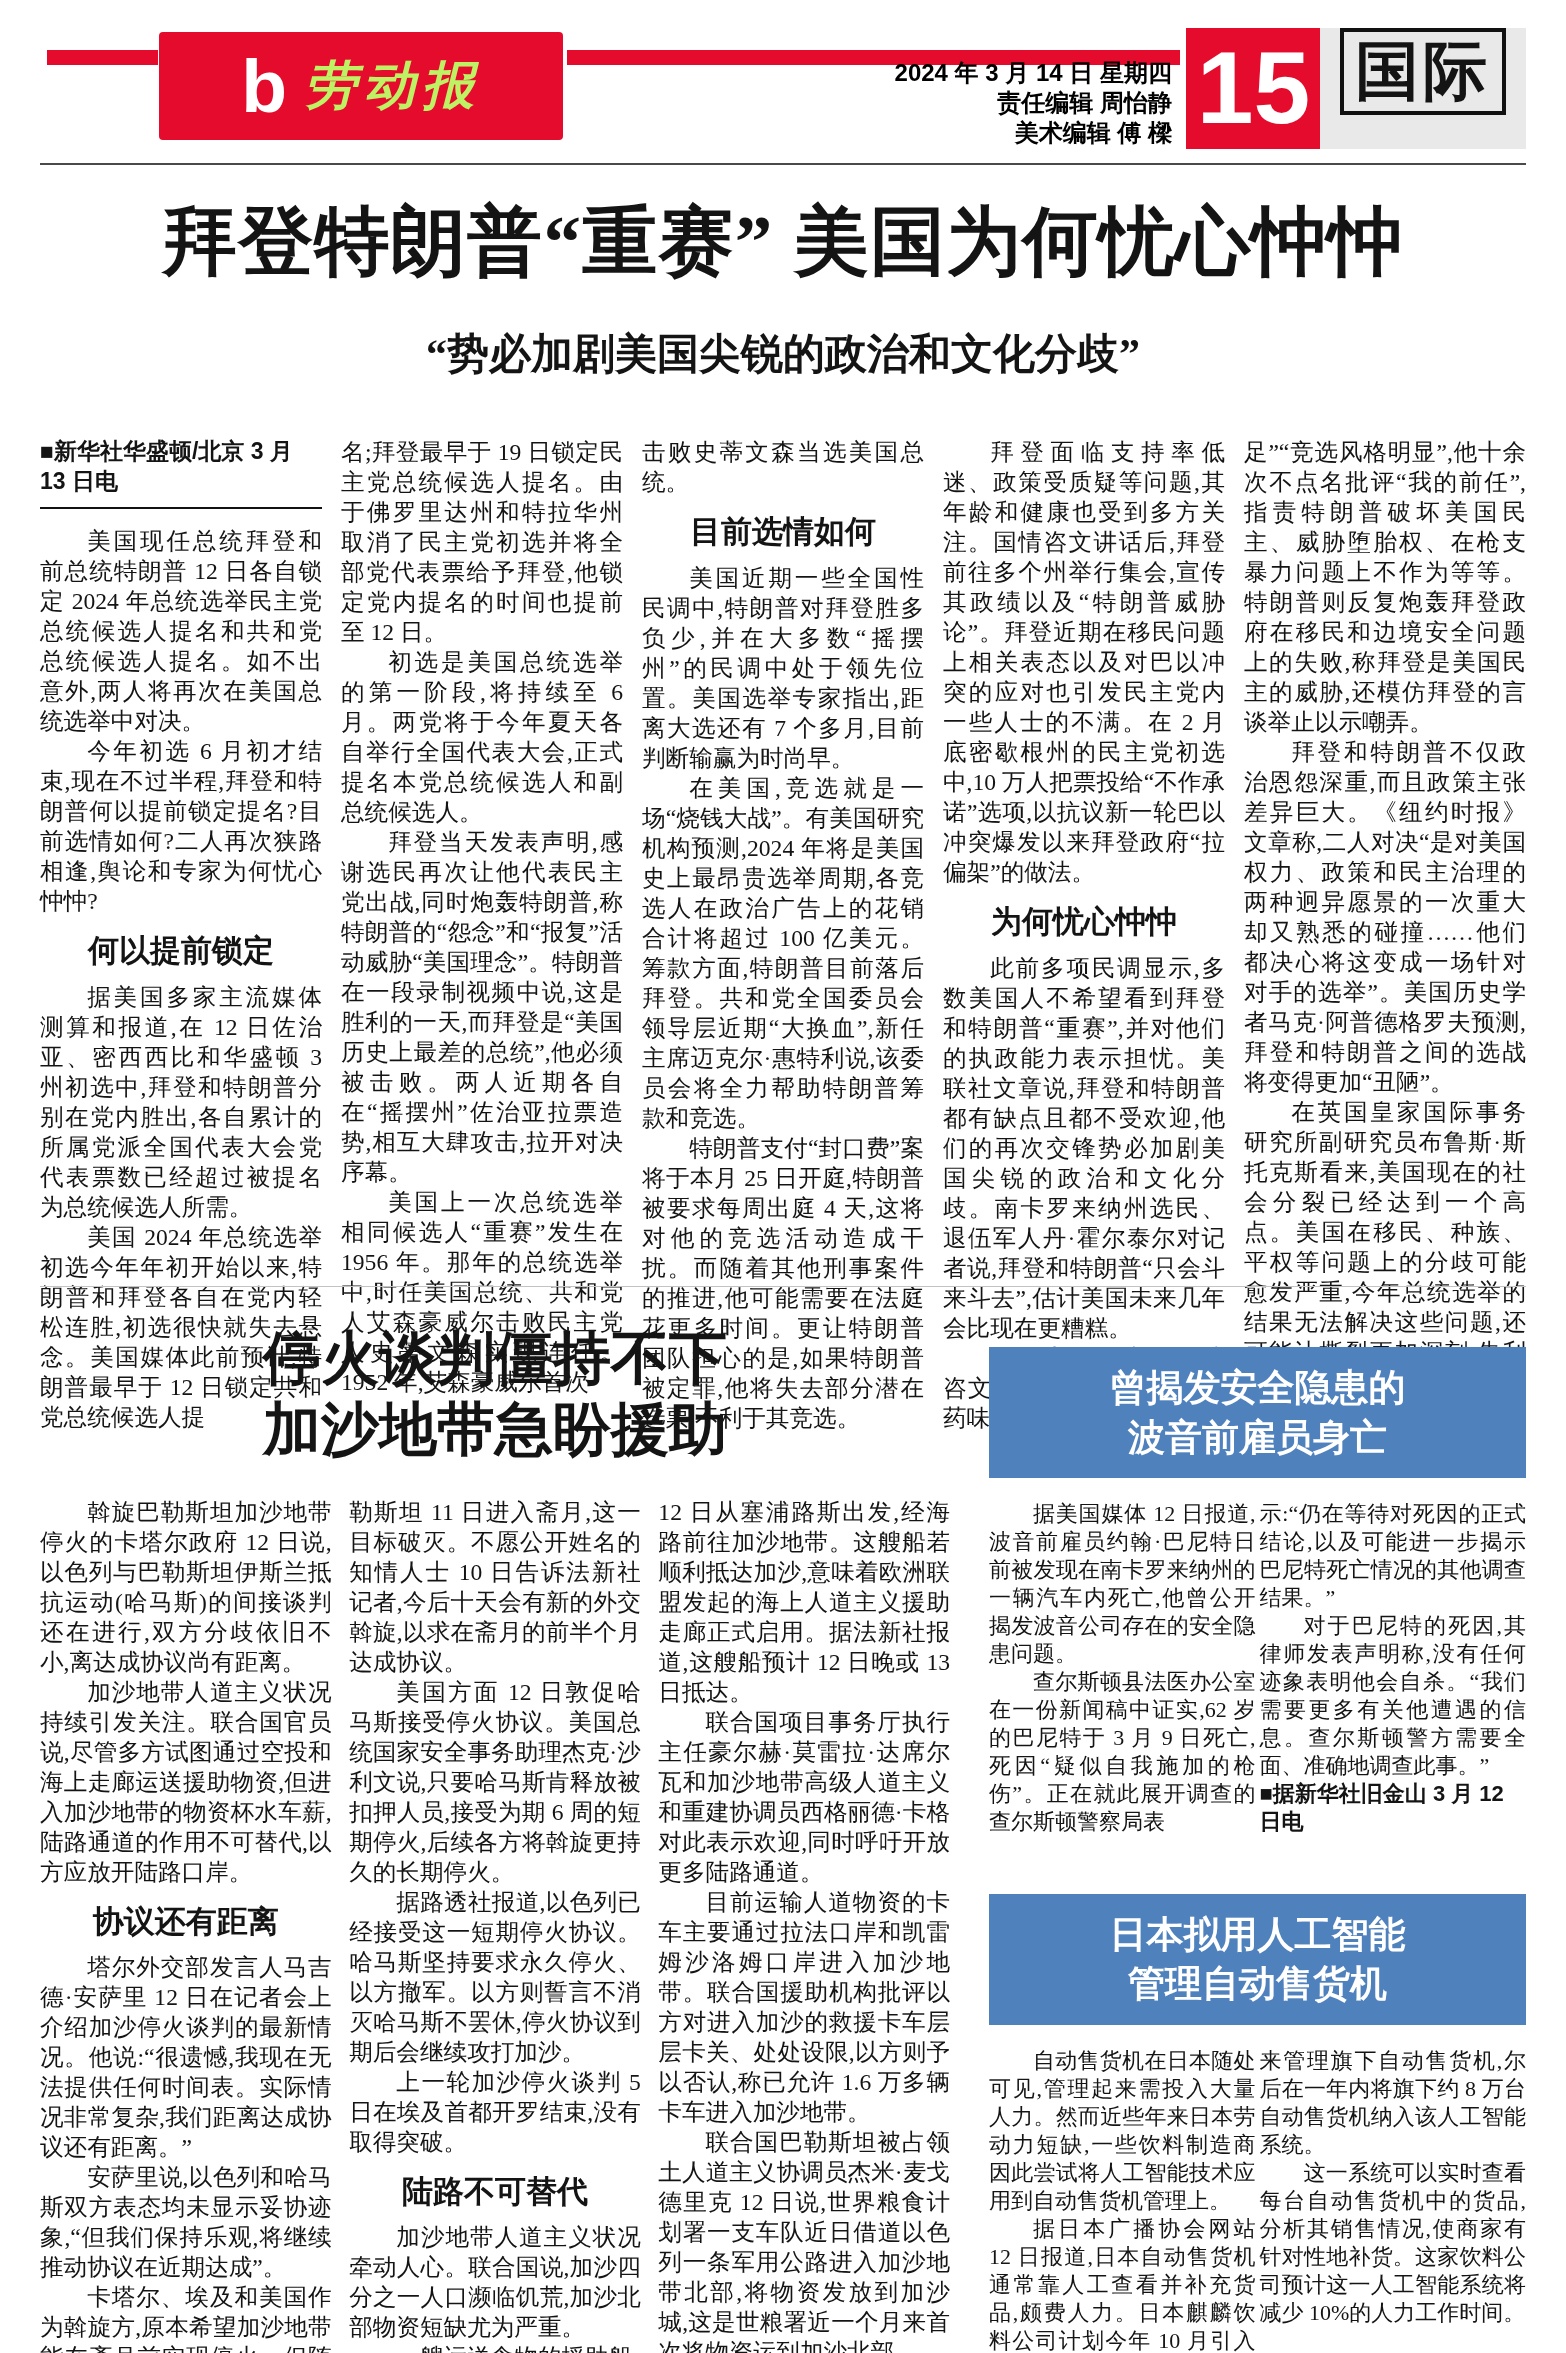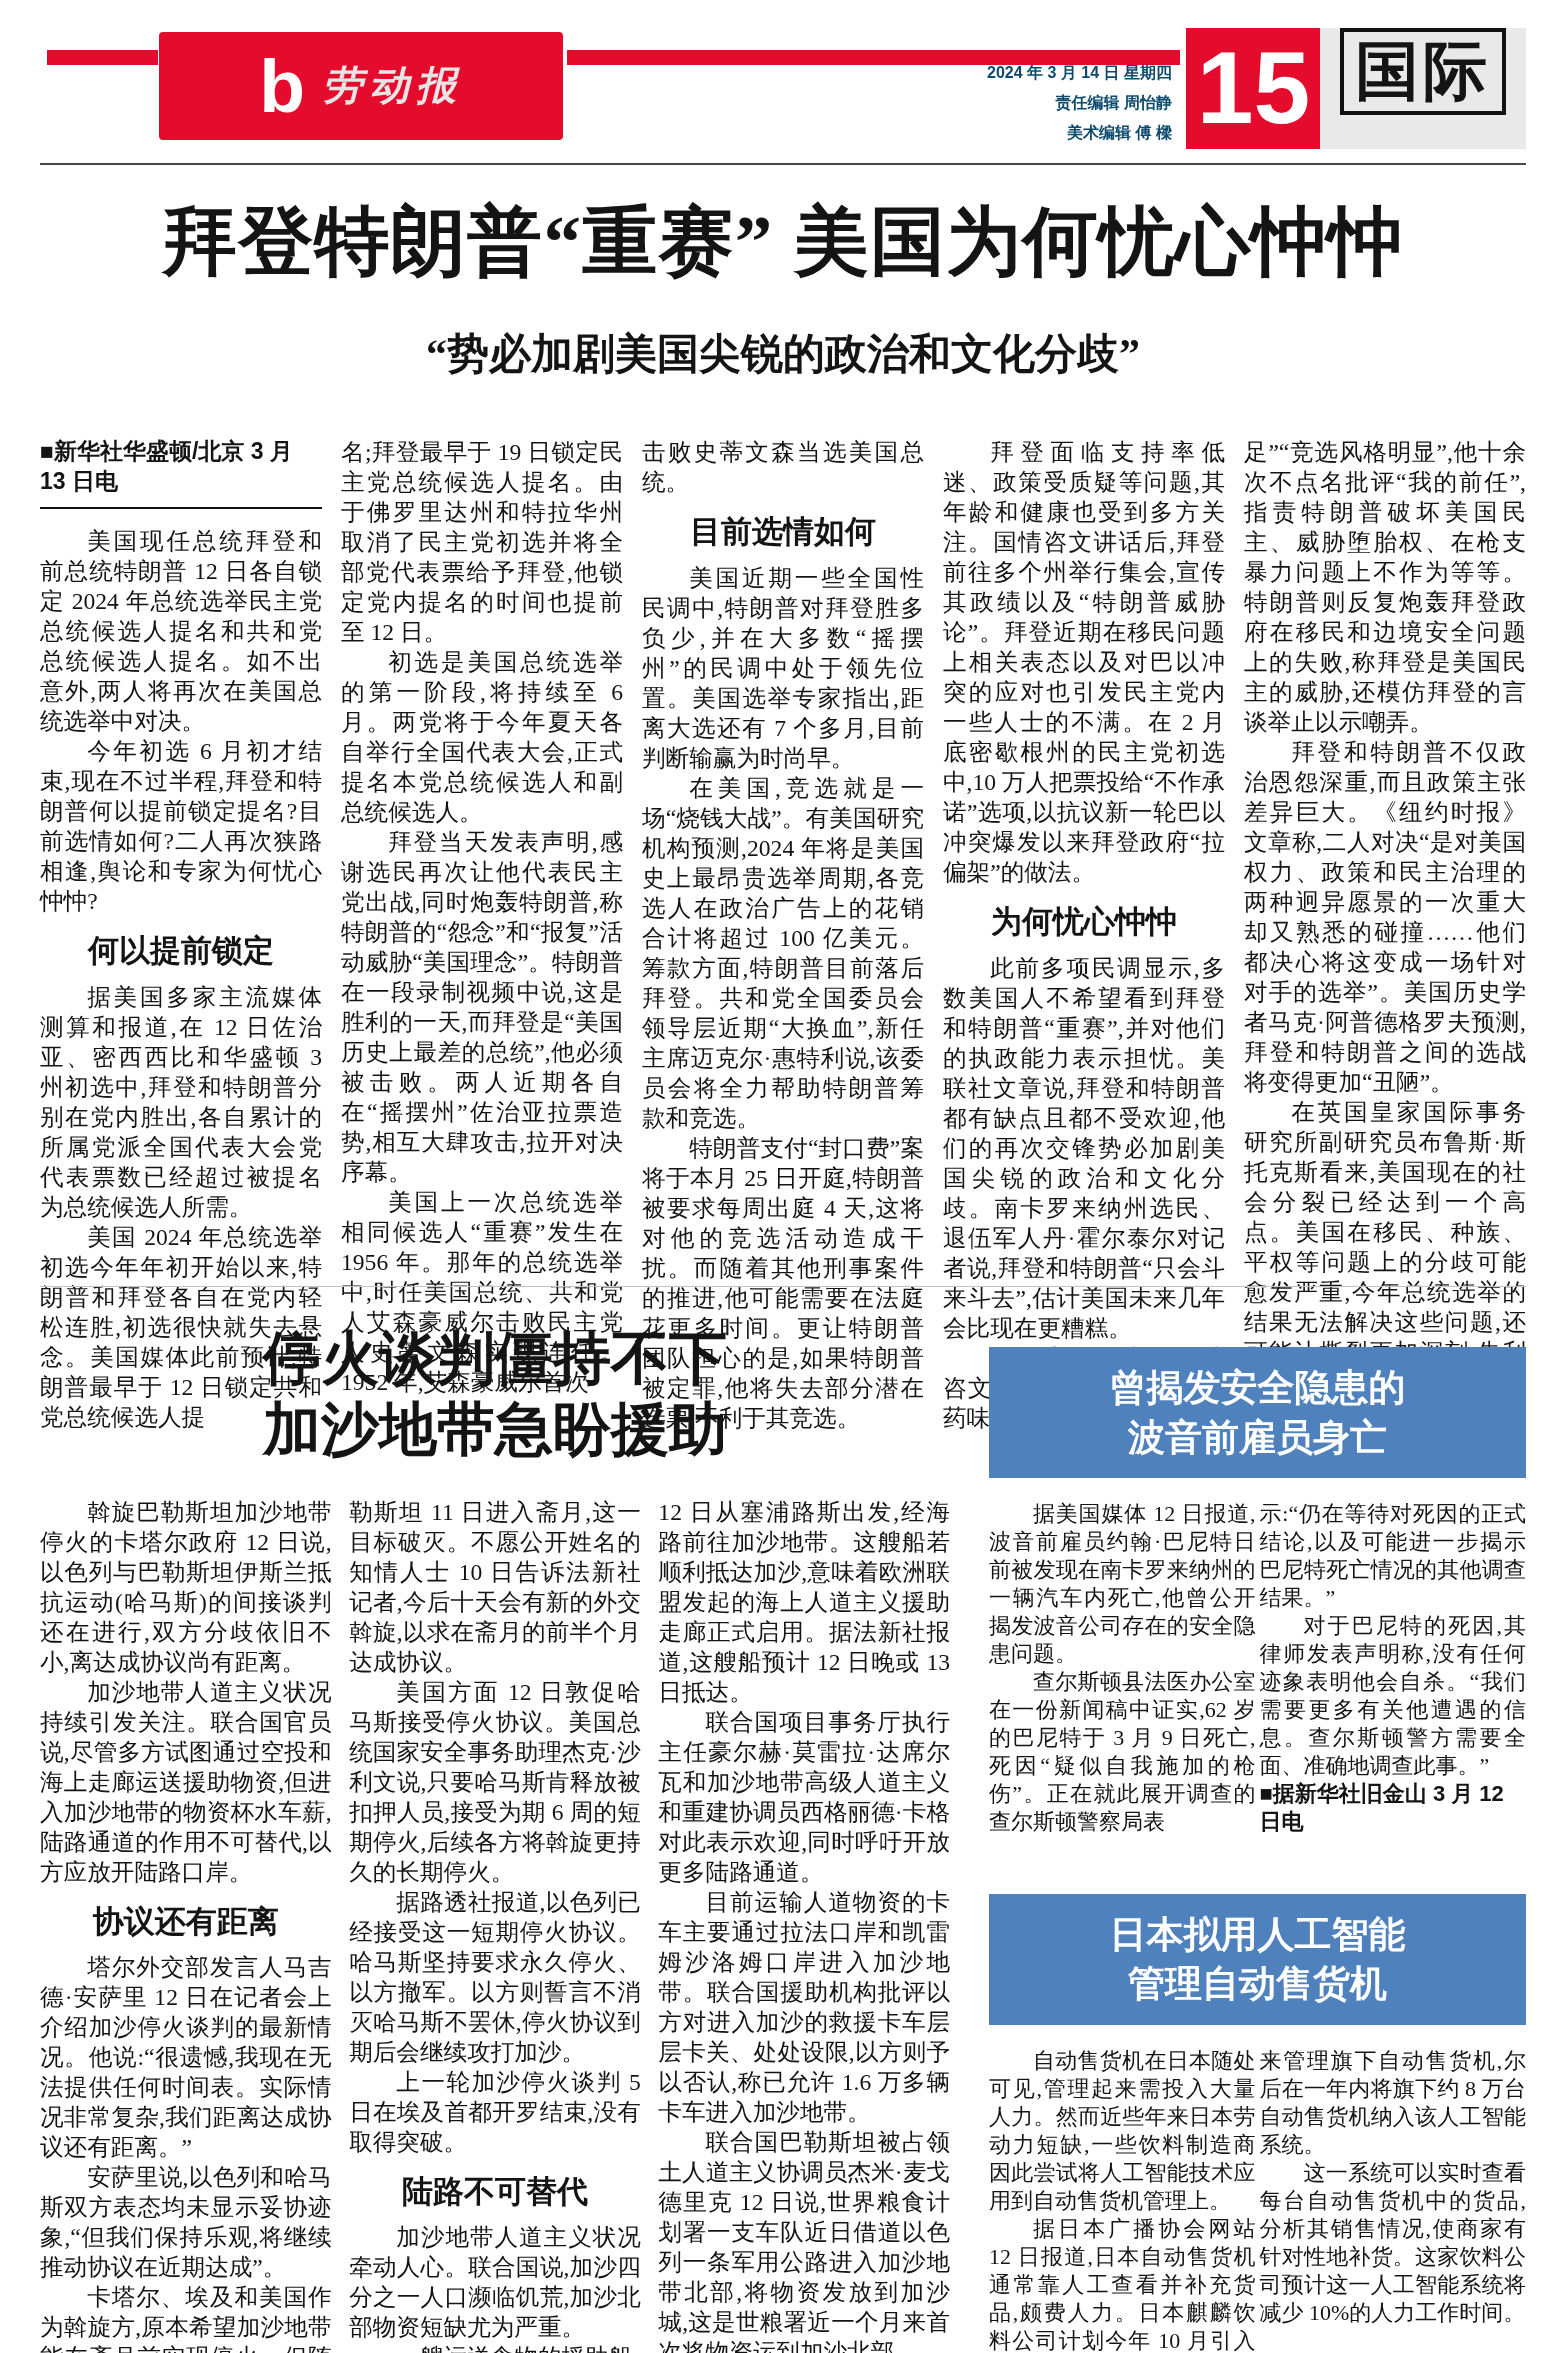--- a/index.html
+++ b/index.html
@@ -10,24 +10,24 @@
   }
   
   .masthead{position:absolute;left:40px;top:28px;width:1486px;height:125px;}
   .bar{position:absolute;background:#e40b2d;}
   .bar-left{left:6.7px;top:21.6px;width:111px;height:15px;}
   .bar-right{left:527px;top:21.6px;width:613px;height:15px;}
   .logo-box{position:absolute;left:119px;top:4px;width:404px;height:108px;background:#e40b2d;
     border-radius:4px;display:flex;align-items:center;justify-content:center;}
   .logo-b{color:#fff;font-family:"Liberation Sans","DejaVu Sans",sans-serif;font-weight:bold;
     font-size:75px;margin-right:17.5px;line-height:1;}
-  .logo-name{color:#e5e5e5;font-style:italic;font-weight:bold;font-size:40px;letter-spacing:6.7px;line-height:1;text-align:center;}
+  .logo-name{color:#bef264;font-style:italic;font-weight:bold;font-size:52px;letter-spacing:6.7px;line-height:1;text-align:center;}
   .date-block{position:absolute;left:687px;top:30px;width:445px;text-align:right;
     font-family:"Liberation Sans","DejaVu Sans",sans-serif;font-weight:bold;
-    font-size:16px;line-height:30px;color:#0c4a6e;}
+    font-size:24px;line-height:30px;color:#000000;}
   .page-num{position:absolute;left:1146px;top:0;width:135px;height:121px;background:#e40b2d;
     color:#fff;display:flex;align-items:center;justify-content:center;
     font-family:"Liberation Sans","DejaVu Sans",sans-serif;font-weight:bold;font-size:102px;}
   .section-box{position:absolute;left:1280px;top:0;width:206px;height:121px;background:#e9e9e9;
     display:flex;align-items:flex-start;justify-content:center;}
   .section-inner{border:4px solid #111;padding:2.7px 10.8px;font-size:64px;font-weight:bold;
     letter-spacing:4px;line-height:1.15;}
   .header-rule{position:absolute;left:40px;top:163px;width:1486px;height:2px;background:#4a4a4a;}
   
   .lead-headline{position:absolute;left:40px;top:197px;width:1486px;text-align:center;

